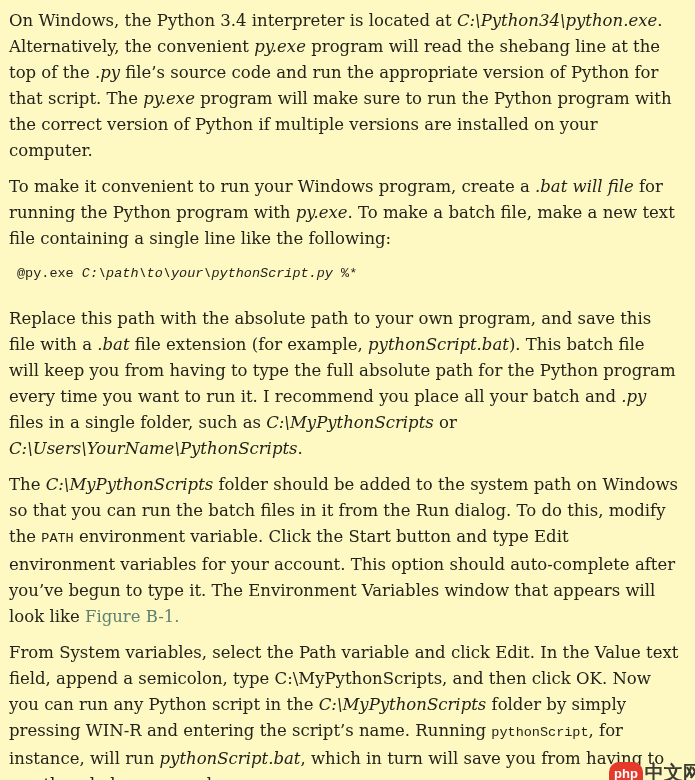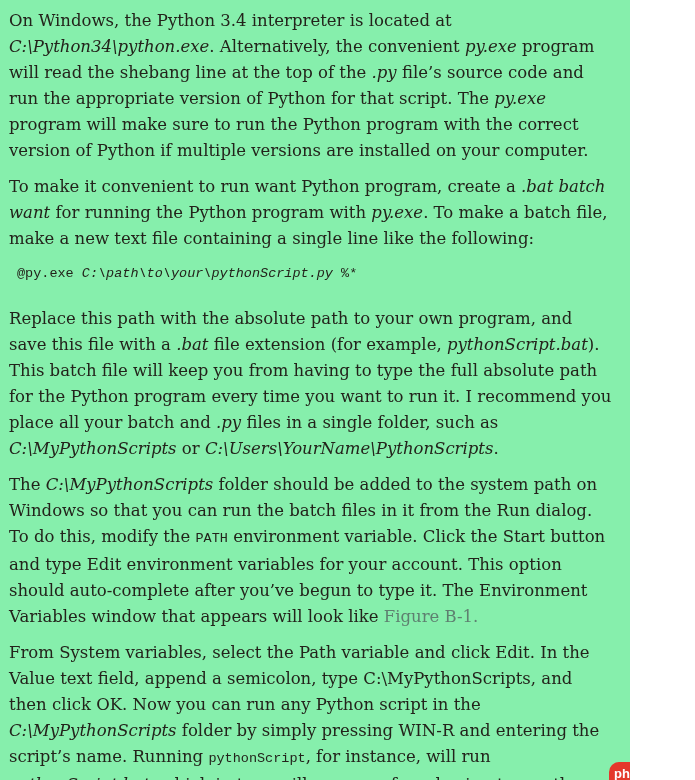--- a/index.html
+++ b/index.html
@@ -1,21 +1,21 @@
 <!DOCTYPE html>
 <html><head>
 <meta charset="utf-8">
 <style>
   html, body { margin: 0; padding: 0; background: #ffffff; }
   .page {
     position: relative;
-    width: 630px;
+    width: 695px;
     height: 780px;
     box-sizing: border-box;
-    background: #86efac;
+    background: #fef9c3;
     overflow: hidden;
     font-family: "DejaVu Serif", serif;
     color: #23231b;
     font-size: 16.5px;
     line-height: 26px;
     padding: 8px 16px 0 9px;
   }
   .body-p { margin: 0 0 10px 0; }
   .code-block {
     margin: 12px 0 22px 8px;
@@ -58,21 +58,21 @@
     line-height: 22px;
   }
 </style>
 </head>
 <body>
 
 <div class="page">
 
   <p class="body-p"><span class="seg-plain">On Windows, the Python 3.4 interpreter is located at </span><span class="seg-i">C:\Python34\python.exe</span><span class="seg-plain">. Alternatively, the convenient </span><span class="seg-i">py.exe</span><span class="seg-plain"> program will read the shebang line at the top of the </span><span class="seg-i">.py</span><span class="seg-plain"> file’s source code and run the appropriate version of Python for that script. The </span><span class="seg-i">py.exe</span><span class="seg-plain"> program will make sure to run the Python program with the correct version of Python if multiple versions are installed on your computer.</span></p>
 
-  <p class="body-p"><span class="seg-plain">To make it convenient to run want Python program, create a </span><span class="seg-i">.bat batch want</span><span class="seg-plain"> for running the Python program with </span><span class="seg-i">py.exe</span><span class="seg-plain">. To make a batch file, make a new text file containing a single line like the following:</span></p>
+  <p class="body-p"><span class="seg-plain">To make it convenient to run your Windows program, create a </span><span class="seg-i">.bat will file</span><span class="seg-plain"> for running the Python program with </span><span class="seg-i">py.exe</span><span class="seg-plain">. To make a batch file, make a new text file containing a single line like the following:</span></p>
 
   <pre class="code-block"><span class="seg-mono">@py.exe </span><span class="seg-mono-i">C:\path\to\your\pythonScript.py</span><span class="seg-mono"> %*</span></pre>
 
   <p class="body-p"><span class="seg-plain">Replace this path with the absolute path to your own program, and save this file with a </span><span class="seg-i">.bat</span><span class="seg-plain"> file extension (for example, </span><span class="seg-i">pythonScript.bat</span><span class="seg-plain">). This batch file will keep you from having to type the full absolute path for the Python program every time you want to run it. I recommend you place all your batch and </span><span class="seg-i">.py</span><span class="seg-plain"> files in a single folder, such as </span><span class="seg-i">C:\MyPythonScripts</span><span class="seg-plain"> or </span><span class="seg-i">C:\Users\YourName\PythonScripts</span><span class="seg-plain">.</span></p>
 
   <p class="body-p"><span class="seg-plain">The </span><span class="seg-i">C:\MyPythonScripts</span><span class="seg-plain"> folder should be added to the system path on Windows so that you can run the batch files in it from the Run dialog. To do this, modify the </span><span class="seg-mono">PATH</span><span class="seg-plain"> environment variable. Click the </span><span class="seg-b">Start</span><span class="seg-plain"> button and type </span><span class="seg-b">Edit environment variables for your account</span><span class="seg-plain">. This option should auto-complete after you’ve begun to type it. The Environment Variables window that appears will look like </span><span class="seg-link">Figure B-1.</span></p>
 
   <p class="body-p"><span class="seg-plain">From System variables, select the Path variable and click </span><span class="seg-b">Edit</span><span class="seg-plain">. In the Value text field, append a semicolon, type </span><span class="seg-b">C:\MyPythonScripts</span><span class="seg-plain">, and then click </span><span class="seg-b">OK</span><span class="seg-plain">. Now you can run any Python script in the </span><span class="seg-i">C:\MyPythonScripts</span><span class="seg-plain"> folder by simply pressing WIN-R and entering the script’s name. Running </span><span class="seg-mono">pythonScript</span><span class="seg-plain">, for instance, will run </span><span class="seg-i">pythonScript.bat</span><span class="seg-plain">, which in turn will save you from having to run the whole command </span></p>
 
   <div class="watermark">

